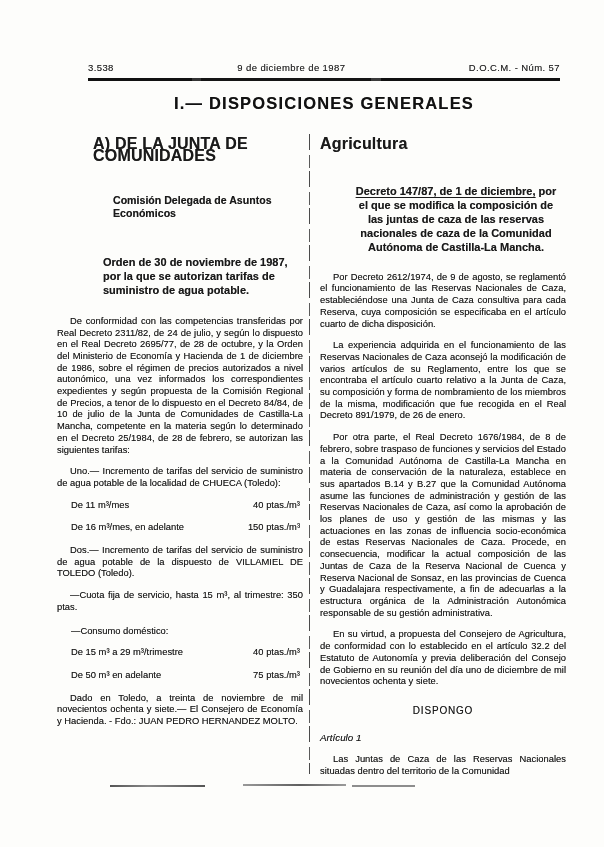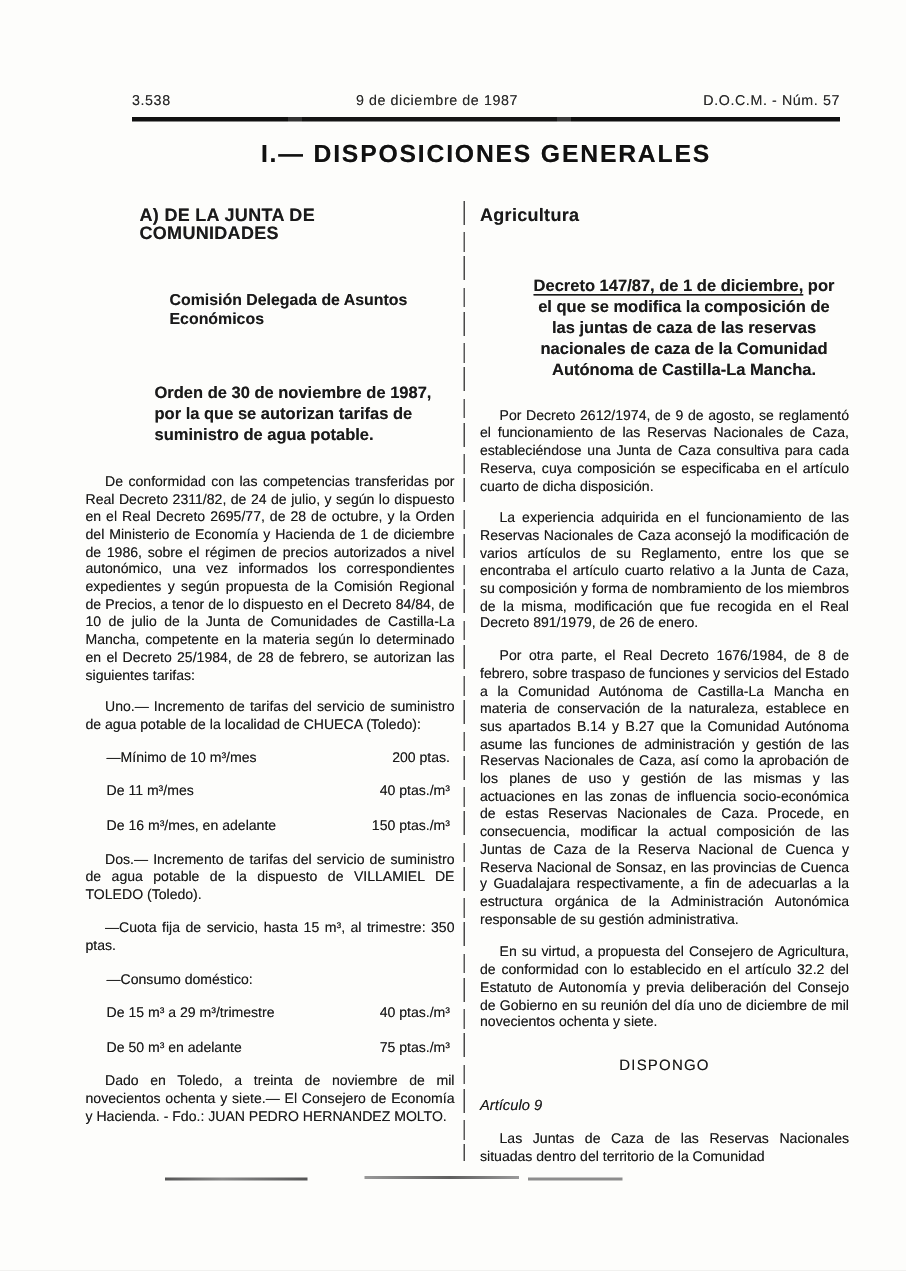--- a/index.html
+++ b/index.html
@@ -35,21 +35,21 @@
     position:absolute;top:134px;left:57px;right:38px;bottom:40px;
     display:flex;
   }
   .col{width:246px;font-size:9.4px;line-height:11.7px;text-align:justify;}
   .col-left{margin-right:6px;}
   .col-right{margin-left:10px;}
   .divider{
     width:1px;flex:0 0 1px;align-self:stretch;height:640px;
     background:repeating-linear-gradient(to bottom,#4a4a4a 0 16px,transparent 16px 21px,#5a5a5a 21px 34px,transparent 34px 37px);
   }
-  .head-a{font-size:12px;font-weight:bold;margin:4px 0 0 36px;text-align:left;letter-spacing:.2px;}
+  .head-a{font-size:16px;font-weight:bold;margin:4px 0 0 36px;text-align:left;letter-spacing:.2px;}
   .head-b{font-size:10.6px;font-weight:bold;margin:33px 0 0 56px;width:175px;text-align:left;line-height:13px;}
   .order-title{
     margin:36px 0 0 46px;width:195px;
     font-size:11px;font-weight:bold;line-height:13.8px;text-align:left;
   }
   .decree-title{
     margin:34px 4px 0 32px;width:208px;
     font-size:11px;font-weight:bold;line-height:14px;text-align:center;
   }
   .decree-title .u{text-decoration:underline;text-underline-offset:2px;}
@@ -88,24 +88,20 @@
       <div class="head-a">A) DE LA JUNTA DE COMUNIDADES</div>
       <div class="head-b">Comisión Delegada de Asuntos Económicos</div>
       <div class="order-title">Orden de 30 de noviembre de 1987, por la que se autorizan tarifas de suministro de agua potable.</div>
 
       <p class="para para-first">De conformidad con las competencias transferidas por Real Decreto 2311/82, de 24 de julio, y según lo dispuesto en el Real Decreto 2695/77, de 28 de octubre, y la Orden del Ministerio de Economía y Hacienda de 1 de diciembre de 1986, sobre el régimen de precios autorizados a nivel autonómico, una vez informados los correspondientes expedientes y según propuesta de la Comisión Regional de Precios, a tenor de lo dispuesto en el Decreto 84/84, de 10 de julio de la Junta de Comunidades de Castilla-La Mancha, competente en la materia según lo determinado en el Decreto 25/1984, de 28 de febrero, se autorizan las siguientes tarifas:</p>
 
       <p class="para">Uno.— Incremento de tarifas del servicio de suministro de agua potable de la localidad de CHUECA (Toledo):</p>
 
       <div class="tariff-list">
         <div class="trow">
-          <span class="tl">—Mínimo de 10 m³/mes</span>
-          <span class="tp">200 ptas.</span>
-        </div>
-        <div class="trow">
           <span class="tl">De 11 m³/mes</span>
           <span class="tp">40 ptas./m³</span>
         </div>
         <div class="trow">
           <span class="tl">De 16 m³/mes, en adelante</span>
           <span class="tp">150 ptas./m³</span>
         </div>
       </div>
 
       <p class="para">Dos.— Incremento de tarifas del servicio de suministro de agua potable de la dispuesto de VILLAMIEL DE TOLEDO (Toledo).</p>
@@ -134,21 +130,21 @@
       <div class="head-a" style="margin-left:0;">Agricultura</div>
 
       <div class="decree-title"><span class="u">Decreto 147/87, de 1 de diciembre,</span><span> por el que se modifica la composición de las juntas de caza de las reservas nacionales de caza de la Comunidad Autónoma de Castilla-La Mancha.</span></div>
 
       <p class="para para-first">Por Decreto 2612/1974, de 9 de agosto, se reglamentó el funcionamiento de las Reservas Nacionales de Caza, estableciéndose una Junta de Caza consultiva para cada Reserva, cuya composición se especificaba en el artículo cuarto de dicha disposición.</p>
       <p class="para">La experiencia adquirida en el funcionamiento de las Reservas Nacionales de Caza aconsejó la modificación de varios artículos de su Reglamento, entre los que se encontraba el artículo cuarto relativo a la Junta de Caza, su composición y forma de nombramiento de los miembros de la misma, modificación que fue recogida en el Real Decreto 891/1979, de 26 de enero.</p>
       <p class="para">Por otra parte, el Real Decreto 1676/1984, de 8 de febrero, sobre traspaso de funciones y servicios del Estado a la Comunidad Autónoma de Castilla-La Mancha en materia de conservación de la naturaleza, establece en sus apartados B.14 y B.27 que la Comunidad Autónoma asume las funciones de administración y gestión de las Reservas Nacionales de Caza, así como la aprobación de los planes de uso y gestión de las mismas y las actuaciones en las zonas de influencia socio-económica de estas Reservas Nacionales de Caza. Procede, en consecuencia, modificar la actual composición de las Juntas de Caza de la Reserva Nacional de Cuenca y Reserva Nacional de Sonsaz, en las provincias de Cuenca y Guadalajara respectivamente, a fin de adecuarlas a la estructura orgánica de la Administración Autonómica responsable de su gestión administrativa.</p>
       <p class="para">En su virtud, a propuesta del Consejero de Agricultura, de conformidad con lo establecido en el artículo 32.2 del Estatuto de Autonomía y previa deliberación del Consejo de Gobierno en su reunión del día uno de diciembre de mil novecientos ochenta y siete.</p>
 
       <div class="dispongo">DISPONGO</div>
-      <div class="articulo">Artículo 9</div>
+      <div class="articulo">Artículo 1</div>
 
       <p class="para">Las Juntas de Caza de las Reservas Nacionales situadas dentro del territorio de la Comunidad</p>
     </div>
   </div>
 
   <div class="artifact a1"></div>
   <div class="artifact a2"></div>
   <div class="artifact a3"></div>
 
 </div>

